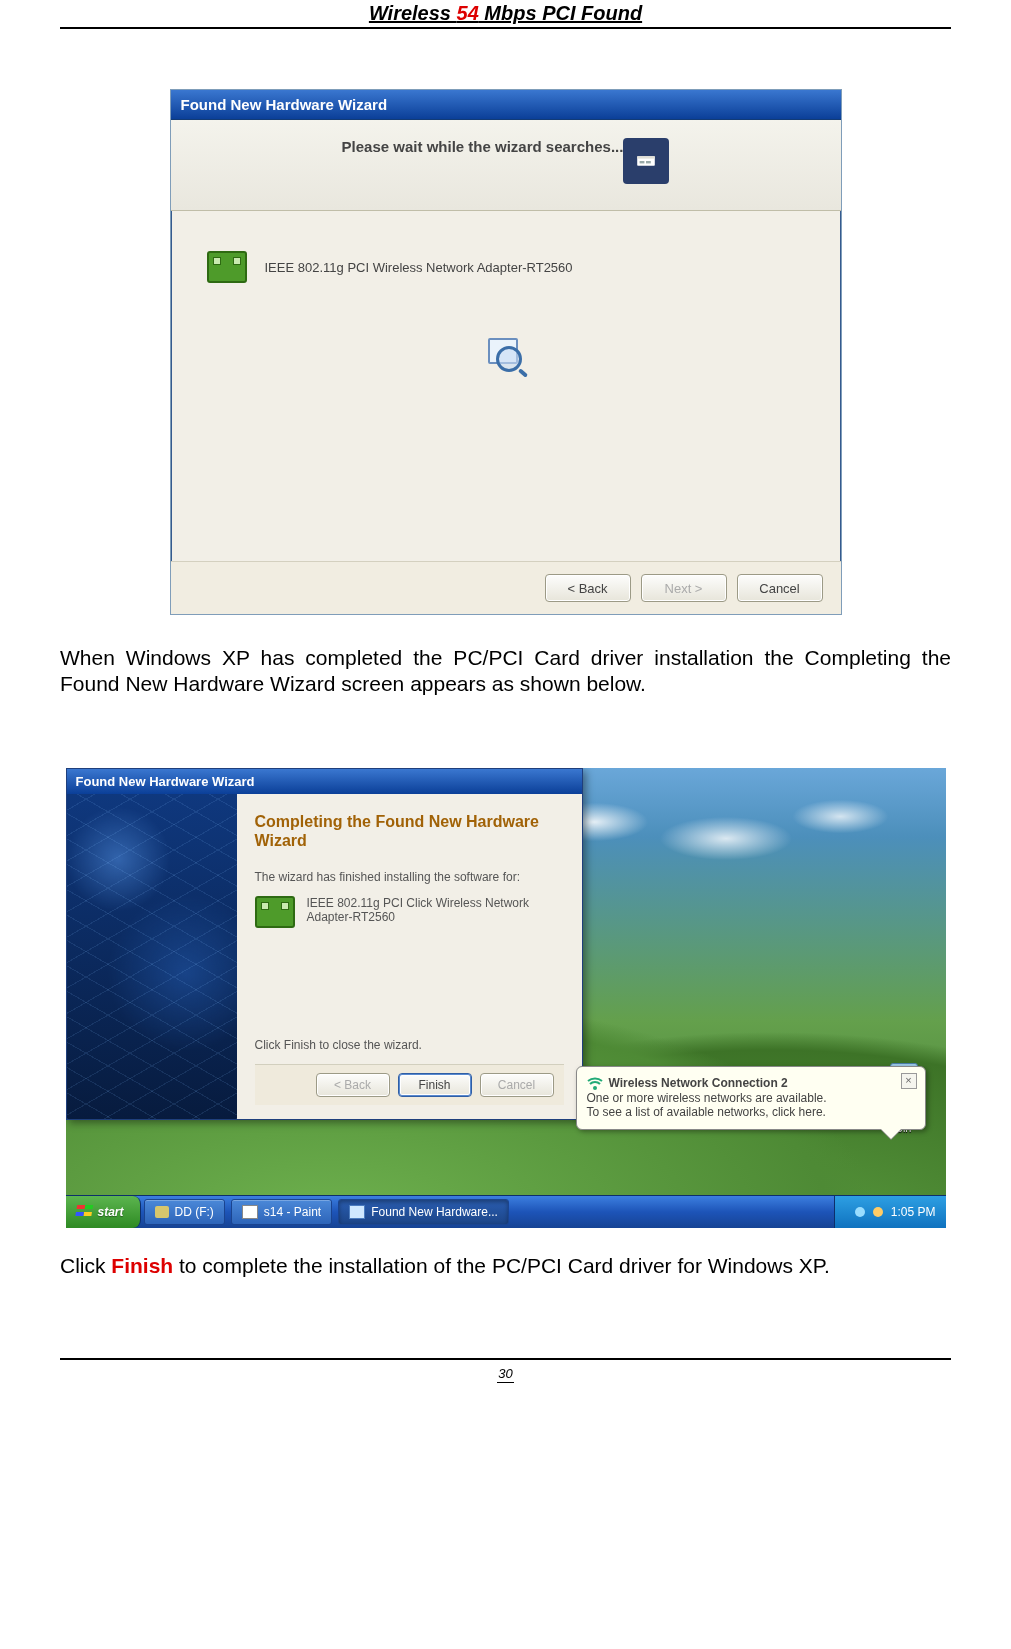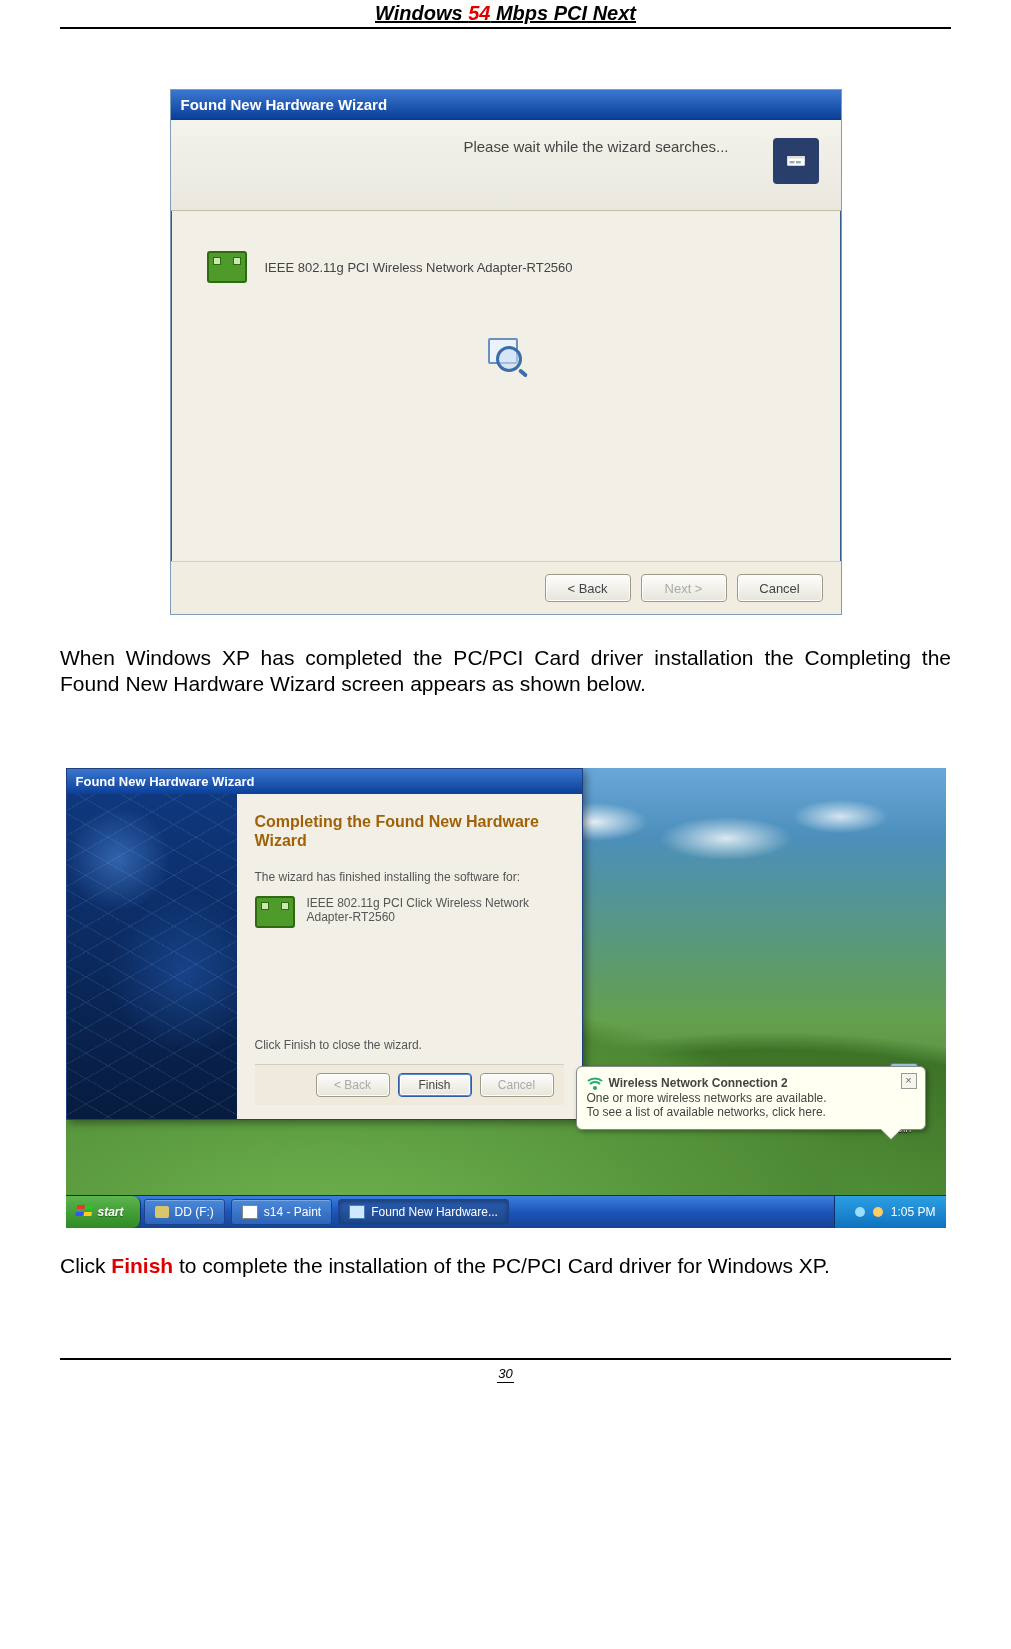--- a/index.html
+++ b/index.html
@@ -45,25 +45,24 @@
     padding: 6px 10px;
     font-weight: bold;
     font-size: 15px;
     border-bottom: 1px solid #123b76;
   }
   .d1-header {
     background: linear-gradient(#f4f3ec, #e9e7de);
     border-bottom: 1px solid #c0bda8;
     padding: 18px 22px 26px 22px;
     display: flex;
-    justify-content: flex-end;
+    justify-content: center;
     align-items: flex-start;
-    font-weight: normal;
+    font-weight: bold;
     font-size: 15px;
-    gap: 44px;
   }
   .d1-header-icon {
     width: 46px; height: 46px;
     background: #2a3e6b;
     border-radius: 4px;
     display:flex; align-items:center; justify-content:center;
   }
   .d1-body {
     padding: 40px 36px 60px 36px;
     min-height: 250px;
@@ -272,21 +271,21 @@
     border-top:2px solid #000; text-align:center; font-size:13px; padding:6px 0;font-style:italic;
   }
   .doc-footer span { display:inline-block; border-bottom:1px solid #000; padding:0 1px 1px; }
 </style>
 </head>
 <body>
 
 <div class="page">
 
   <div class="doc-header">
-    <span>Windows </span><span class="red">54</span><span> Mbps PCI Next</span>
+    <span>Wireless </span><span class="red">54</span><span> Mbps PCI Found</span>
   </div>
 
   <div class="dialog1-wrap">
     <div class="dialog1">
       <div class="d1-title">Found New Hardware Wizard</div>
       <div class="d1-header">
         <span>Please wait while the wizard searches...</span>
         <span class="d1-header-icon">
           <svg class="card-icon" viewBox="0 0 24 20">
               <rect x="1" y="4" width="22" height="12" rx="1" fill="#fff"></rect>

